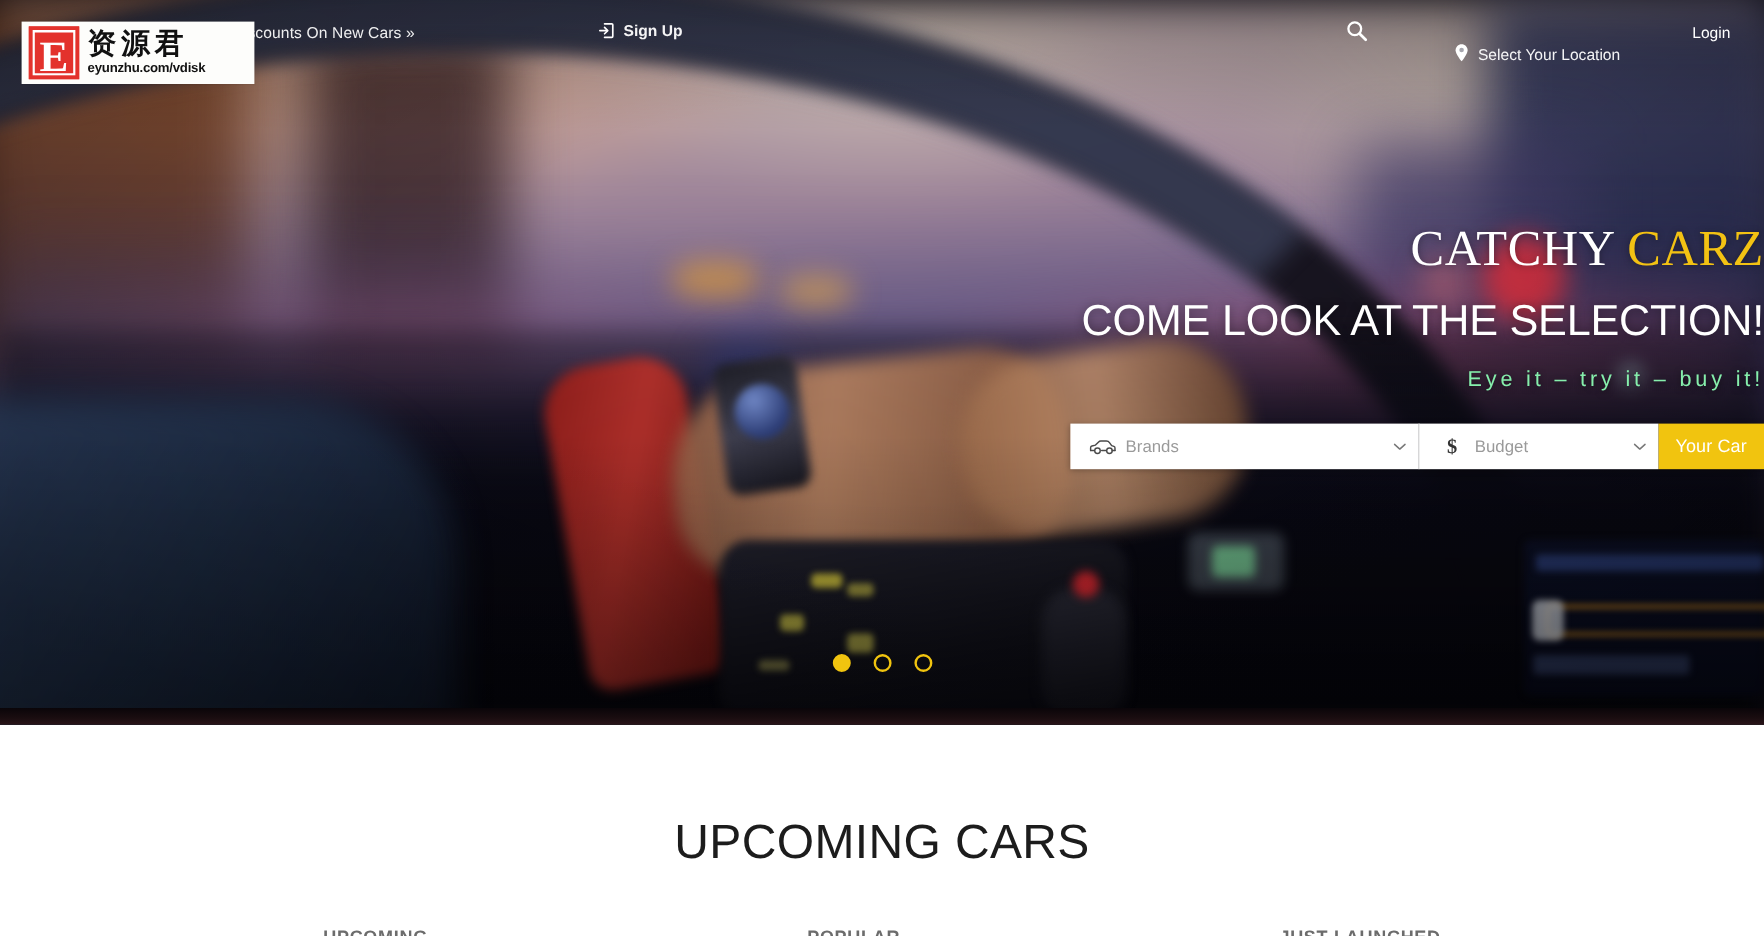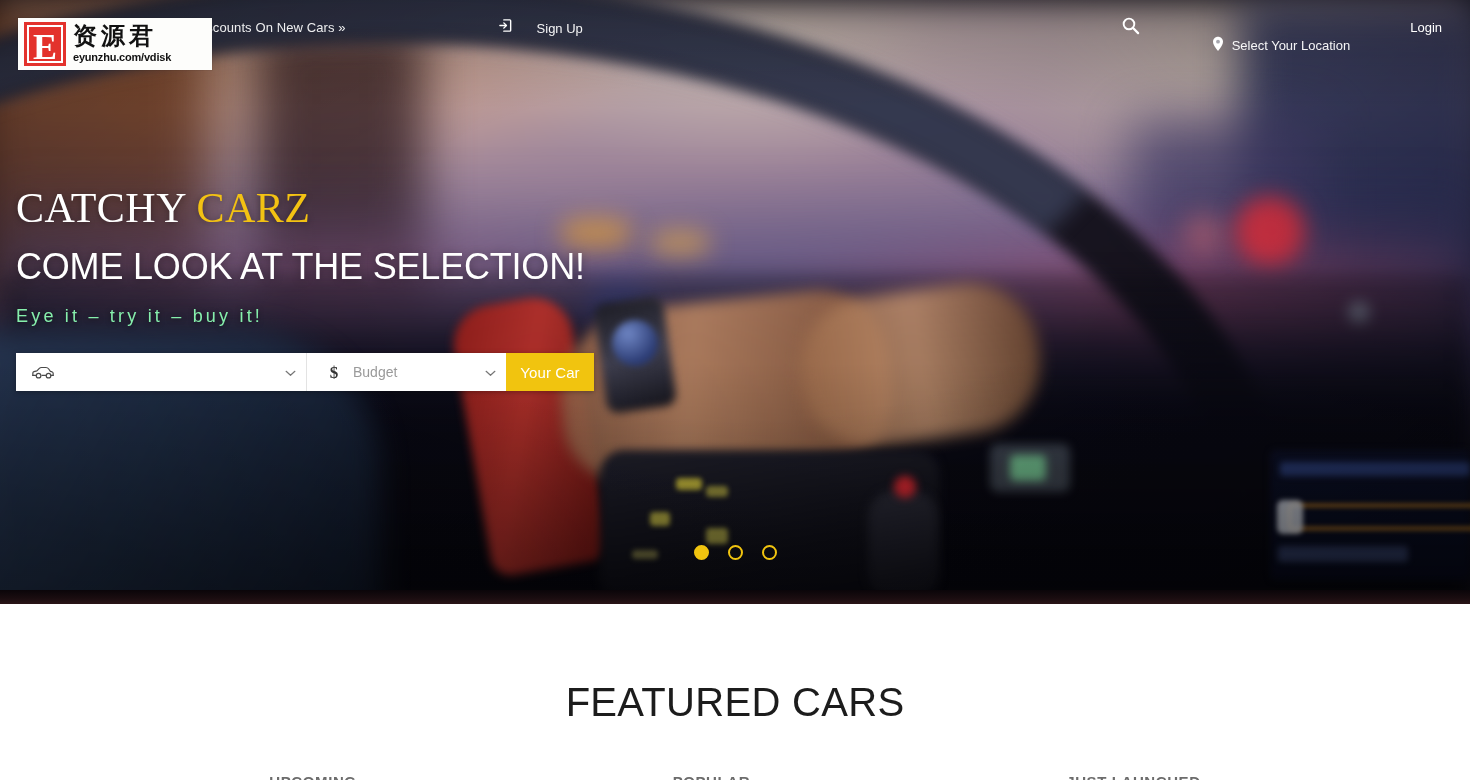--- a/index.html
+++ b/index.html
@@ -222,22 +222,23 @@
     font-size:13px;
   }
   .promo {
     margin-left:157px;
     color:rgba(255,255,255,.92);
     white-space:nowrap;
     letter-spacing:.1px;
   }
   .signup {
     margin-left:152px;
-    display:flex; align-items:flex-end; gap:24px;
+    display:flex; align-items:flex-start; gap:7px;
     color:rgba(255,255,255,.95);
+    font-weight:bold;
   }
   .topbar .spacer { flex:1; }
   .nav-right { display:flex; align-items:center; gap:0; padding-right:28px; }
   .search-btn { padding:0 14px; display:flex; align-items:center; }
   .loc { display:flex; align-items:center; gap:8px; margin-left:58px; color:rgba(255,255,255,.95);margin-top:37px; }
   .login { margin-left:60px; color:#ffffff; }
   .topbar a, .topbar span { text-decoration:none; }
 
   
   .watermark {
@@ -258,21 +259,21 @@
     box-shadow:inset 0 0 0 2px #ffffff;
   }
   .wm-txt { margin-left:7px; display:flex; flex-direction:column; justify-content:center; }
   .wm-cn { font-family:"DejaVu Sans", sans-serif; font-size:24px; color:#111; letter-spacing:4px; line-height:26px; font-weight:600; }
   .wm-url { font-family:"Liberation Sans", sans-serif; font-size:11px; color:#111; line-height:17px; font-weight:bold; letter-spacing:-.2px; }
 
   
   .hero-content {
     position:absolute; left:0; top:0; width:1470px; height:604px;
     z-index:20;
-    display:flex; flex-direction:column; align-items:flex-start;
+    display:flex; flex-direction:column; align-items:flex-end;
     padding-top:184px;
     padding-left:16px;
   }
   .h-title {
     font-family:"Liberation Serif", serif;
     font-size:42px; color:#ffffff; font-weight:normal;
     letter-spacing:.5px;
     text-shadow:0 1px 6px rgba(0,0,0,.35);
   }
   .h-title .accent { color:#f3c213; }
@@ -464,20 +465,23 @@
 
       <div class="fld brands">
         <span class="ficon">
           <svg width="24" height="15" viewBox="0 0 26 16" fill="none">
             <path d="M2 11.2V8.6C2 7.9 2.5 7.3 3.2 7.1L6.4 6.3L9 3.6C9.6 3 10.4 2.6 11.3 2.6H16.2C17.4 2.6 18.5 3.2 19.2 4.2L21 6.8L23 7.4C23.6 7.6 24 8.1 24 8.8V11.2" stroke="#4a4a4a" stroke-width="1.3" stroke-linecap="round" stroke-linejoin="round"></path>
             <path d="M2 11.2H5M12 11.2H16M21.5 11.2H24" stroke="#4a4a4a" stroke-width="1.3" stroke-linecap="round"></path>
             <circle cx="8.2" cy="11.4" r="2.5" stroke="#4a4a4a" stroke-width="1.3"></circle>
             <circle cx="19" cy="11.4" r="2.5" stroke="#4a4a4a" stroke-width="1.3"></circle>
           </svg>
         </span>
+        <select>
+          <option>Brands</option>
+        </select>
         <span class="caret">
           <svg width="11" height="7" viewBox="0 0 12 8" fill="none">
             <path d="M1 1.5L6 6L11 1.5" stroke="#777" stroke-width="1.4" stroke-linecap="round" stroke-linejoin="round"></path>
           </svg>
         </span>
       </div>
 
       <div class="fld budget">
         <span class="ficon">
           <svg width="14" height="18" viewBox="0 0 14 18">
@@ -507,19 +511,19 @@
 
 <div class="watermark">
   <div class="wm-e">E</div>
   <div class="wm-txt">
     <div class="wm-cn">资源君</div>
     <div class="wm-url">eyunzhu.com/vdisk</div>
   </div>
 </div>
 
 <div class="featured">
-  <h2 class="feat-title">FEATURED CARS</h2>
+  <h2 class="feat-title">UPCOMING CARS</h2>
   <div class="feat-tabs">
     <span class="tab">UPCOMING</span>
     <span class="tab">POPULAR</span>
     <span class="tab">JUST LAUNCHED</span>
   </div>
 </div>
 
 </body></html>

